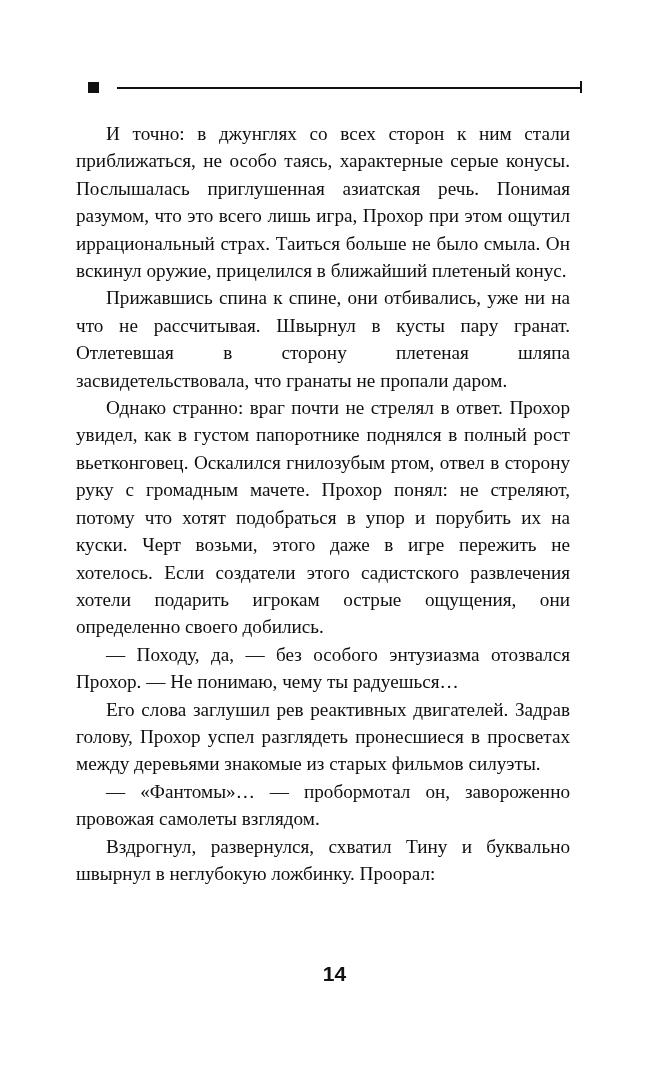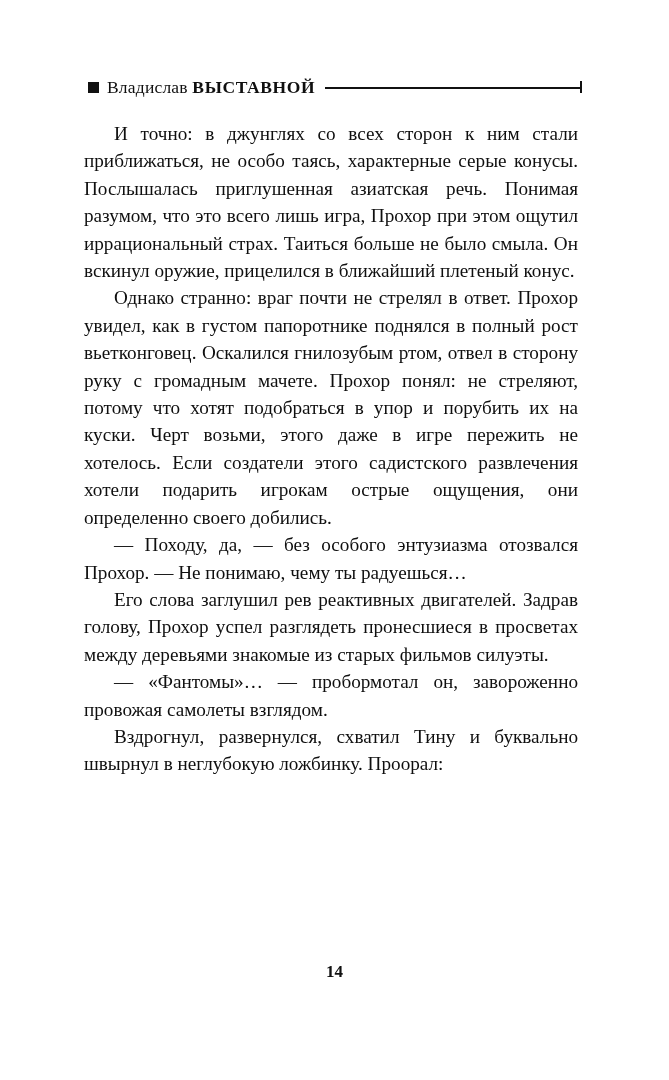--- a/index.html
+++ b/index.html
@@ -55,63 +55,60 @@
   }
   .header-rule-end {
     width: 2px;
     height: 12px;
     background: #111111;
     margin-top: 0px;
   }
   
   .content {
     position: absolute;
-    left: 84px;
+    left: 76px;
     top: 120px;
     width: 494px;
   }
   p.para {
     margin: 0;
     font-size: 19.2px;
     line-height: 27.4px;
     text-align: justify;
     text-indent: 30px;
     hyphens: manual;
     -webkit-hyphens: manual;
   }
   
   .folio {
     position: absolute;
     left: 0;
     right: 0;
     top: 962px;
     text-align: center;
-    font-family: Liberation Serif, serif;
-    font-size: 17px;
+    font-family: Liberation Sans, sans-serif;
+    font-size: 21px;
     font-weight: bold;
     color: #111111;
   }
 </style>
 </head>
 <body>
 
 <div class="page">
 
   <div class="header">
     <span class="header-square"></span>
-    <span class="header-name">
-      <span class="first">Владислав</span>
-      <span class="last">ВЫСТАВНОЙ</span>
-    </span>
     <span class="header-rule"></span>
     <span class="header-rule-end"></span>
   </div>
 
   <div class="content">
     <p class="para">И точно: в джунглях со всех сторон к ним стали приближаться, не особо таясь, характерные серые конусы. Послышалась приглушенная азиатская речь. Понимая разумом, что это всего лишь игра, Прохор при этом ощутил иррациональный страх. Таиться больше не было смыла. Он вскинул оружие, прицелился в ближайший плетеный конус.</p>
+    <p class="para">Прижавшись спина к спине, они отбивались, уже ни на что не рассчитывая. Швырнул в кусты пару гранат. Отлетевшая в сторону плетеная шляпа засвидетельствовала, что гранаты не пропали даром.</p>
     <p class="para">Однако странно: враг почти не стрелял в ответ. Прохор увидел, как в густом папоротнике поднялся в полный рост вьетконговец. Оскалился гнилозубым ртом, отвел в сторону руку с громадным мачете. Прохор понял: не стреляют, потому что хотят подобраться в упор и порубить их на куски. Черт возьми, этого даже в игре пережить не хотелось. Если создатели этого садистского развлечения хотели подарить игрокам острые ощущения, они определенно своего добились.</p>
     <p class="para">— Походу, да, — без особого энтузиазма отозвался Прохор. — Не понимаю, чему ты радуешься…</p>
     <p class="para">Его слова заглушил рев реактивных двигателей. Задрав голову, Прохор успел разглядеть пронесшиеся в просветах между деревьями знакомые из старых фильмов силуэты.</p>
     <p class="para">— «Фантомы»… — пробормотал он, завороженно провожая самолеты взглядом.</p>
     <p class="para">Вздрогнул, развернулся, схватил Тину и буквально швырнул в неглубокую ложбинку. Проорал:</p>
   </div>
 
   <div class="folio">14</div>
 
 </div>

